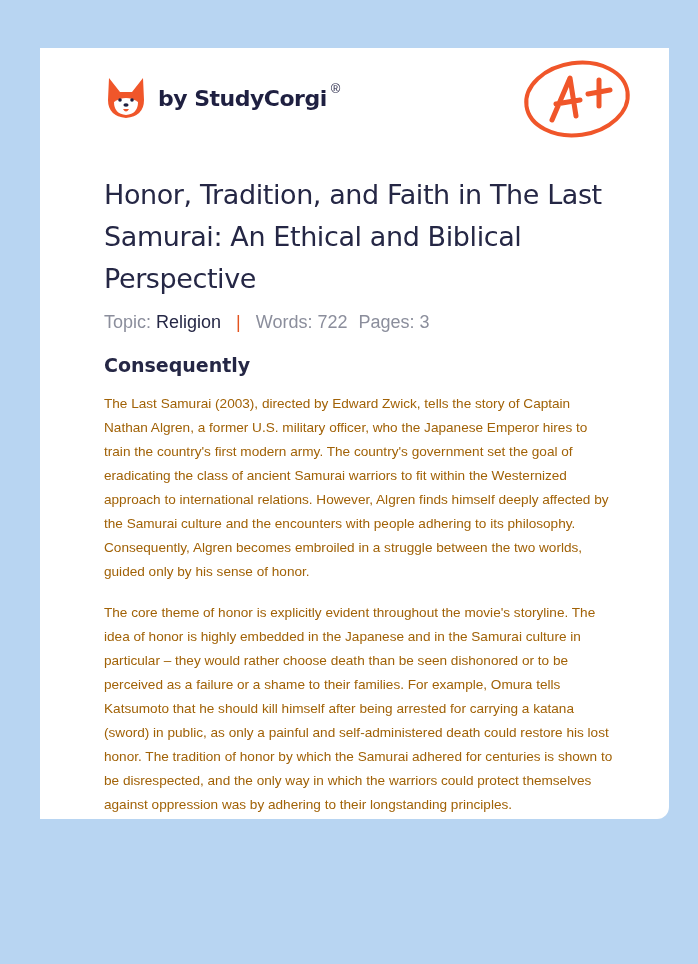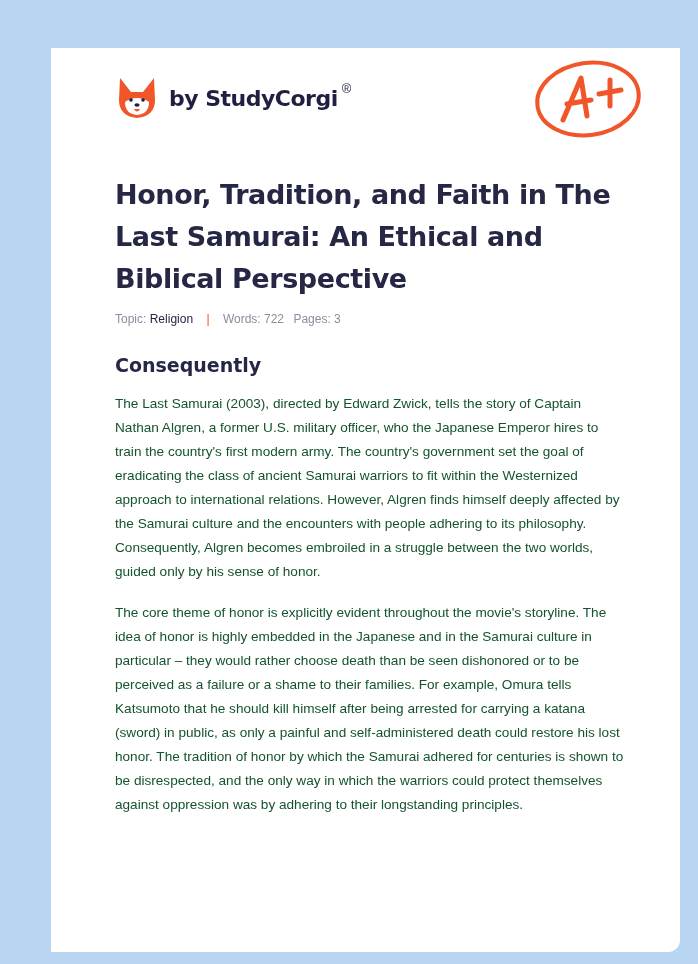--- a/index.html
+++ b/index.html
@@ -3,49 +3,49 @@
   <meta charset="utf-8">
   <style>
     html, body { margin: 0; padding: 0; }
     body {
       width: 698px; height: 964px; overflow: hidden;
       background: #b8d5f2;
       font-family: "Liberation Sans", sans-serif;
       position: relative;
     }
     .card {
-      position: absolute; left: 51px; top: 48px;
-      width: 629px; height: 904px;
+      position: absolute; left: 40px; top: 48px;
+      width: 629px; height: 771px;
       background: #ffffff;
       border-bottom-right-radius: 12px;
     }
     .brand { position: absolute; left: 66px; top: 28px; display: flex; align-items: center; }
     .brand-logo { width: 40px; height: 44px; }
     .brand-name {
       margin-left: 12px; font-size: 22px; font-weight: 700; color: #1f2041;
       font-family: "DejaVu Sans", sans-serif; letter-spacing: -0.5px;
     }
     .brand-reg { font-size: 13px; color: #1f2041; position: relative; top: -10px; margin-left: 4px; }
     .grade { position: absolute; left: 482px; top: 10px; width: 110px; height: 82px; }
     .title {
       position: absolute; left: 64px; top: 126px; width: 500px;
-      margin: 0; font-size: 27px; line-height: 42px; font-weight: 700; color: #252745;
+      margin: 0; font-size: 27px; line-height: 42px; font-weight: 400; color: #252745;
       font-family: "DejaVu Sans", sans-serif; letter-spacing: -0.4px;
     }
-    .meta { position: absolute; left: 64px; top: 264px; font-size: 12px; color: #8b8e9c; }
+    .meta { position: absolute; left: 64px; top: 264px; font-size: 18px; color: #8b8e9c; }
     .meta .topic-value { color: #252745; }
     .meta .sep { color: #e3541f; margin: 0 10px; }
     .meta .pages { margin-left: 6px; }
     .section-h {
       position: absolute; left: 64px; top: 306px; margin: 0;
       font-size: 19px; font-weight: 700; color: #252745; font-family: "DejaVu Sans", sans-serif;
     }
     .body {
       position: absolute; left: 64px; top: 344px; width: 510px;
-      font-size: 13.6px; line-height: 24px; color: #14532d;
+      font-size: 13.6px; line-height: 24px; color: #a16207;
     }
     .body p { margin: 0 0 17px 0; }
   </style>
 </head>
 <body>
 
 <div class="card">
   <div class="brand">
     <svg class="brand-logo" viewBox="0 0 40 44">
       <path d="M3 2 L14 16 L26 16 L37 2 L38 24 Q38 40 20 42 Q2 40 2 24 Z" fill="#f0562a"></path>

